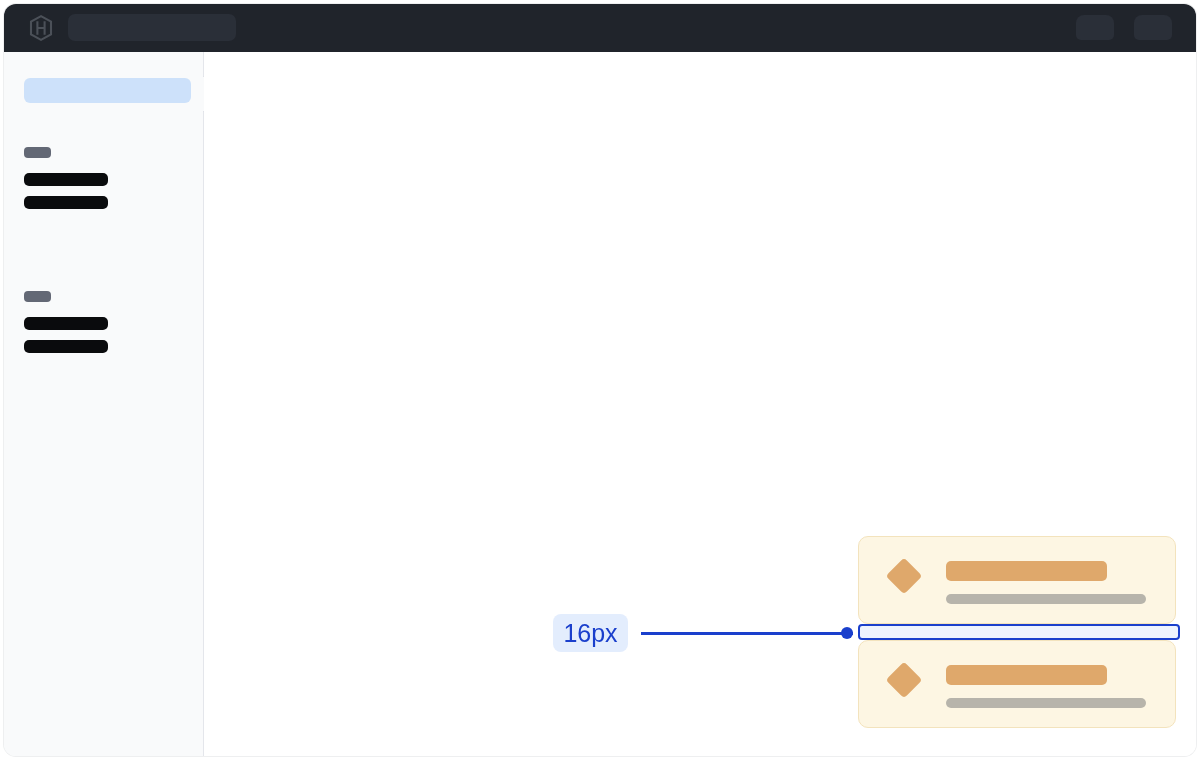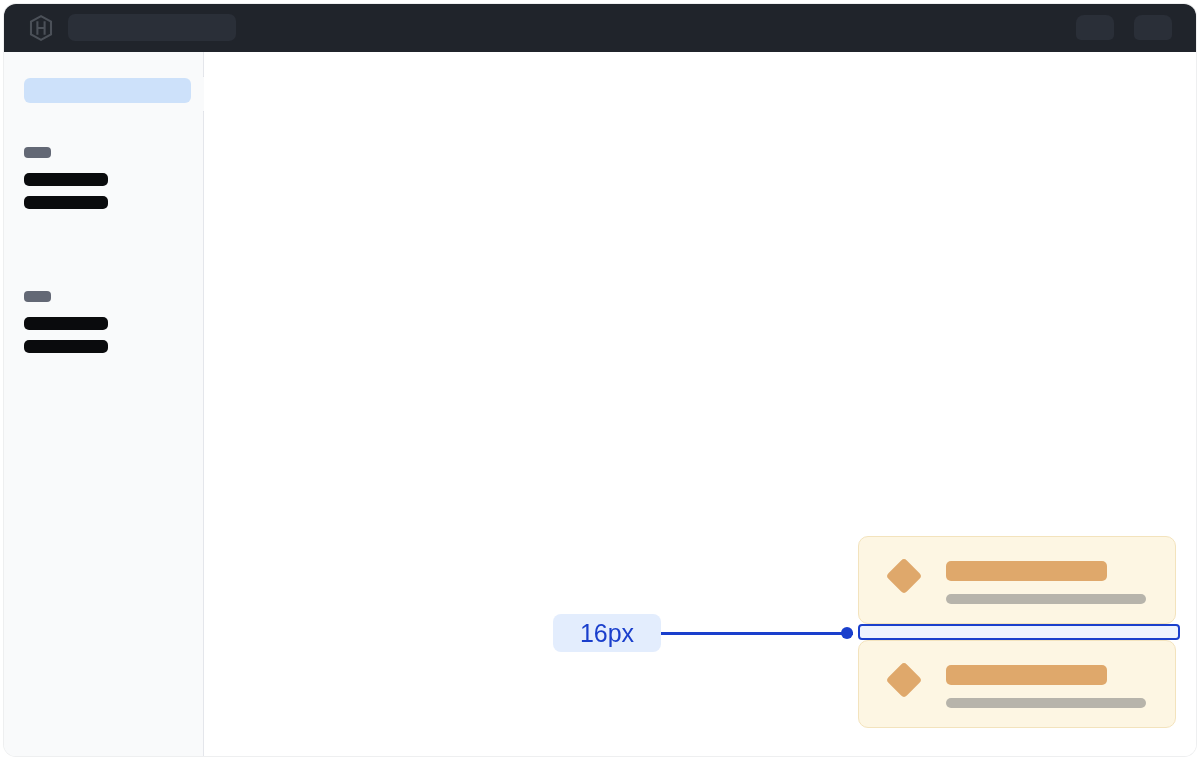--- a/index.html
+++ b/index.html
@@ -205,21 +205,21 @@
     width: 12px;
     height: 12px;
     border-radius: 50%;
     background: #1a3fcc;
   }
 
   .measure-label {
     position: absolute;
     left: 349px;
     top: 562px;
-    width: 108px;
+    width: 75px;
     height: 38px;
     border-radius: 8px;
     background: #e3edfd;
     color: #1a3fcc;
     font-size: 25px;
     font-weight: 400;
     line-height: 38px;
     text-align: center;
     font-family: "Liberation Sans", sans-serif;
   }

